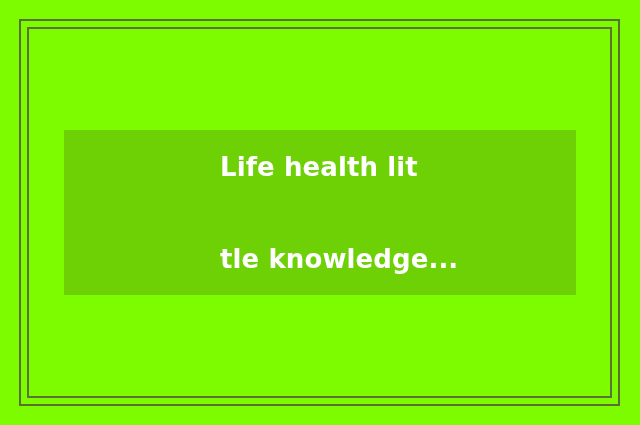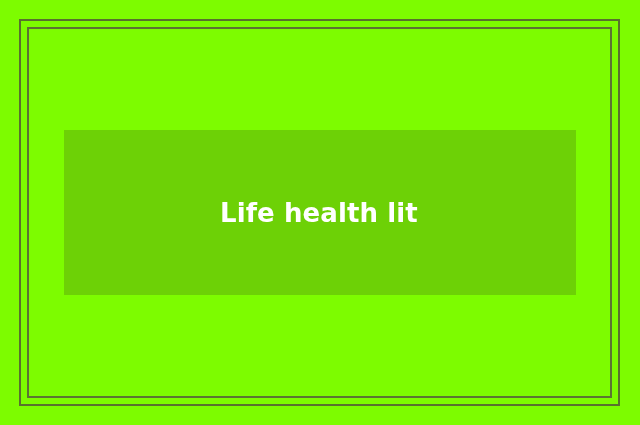--- a/index.html
+++ b/index.html
@@ -67,15 +67,16 @@
 </head>
 <body>
 
 <div id="stage">
 
   <div id="frame-outer"></div>
   <div id="frame-inner"></div>
 
   <div id="content-panel">
     <div class="headline-line">Life health lit</div>
+    <div class="headline-line">tle knowledge...</div>
   </div>
 
 </div>
 
 </body></html>

